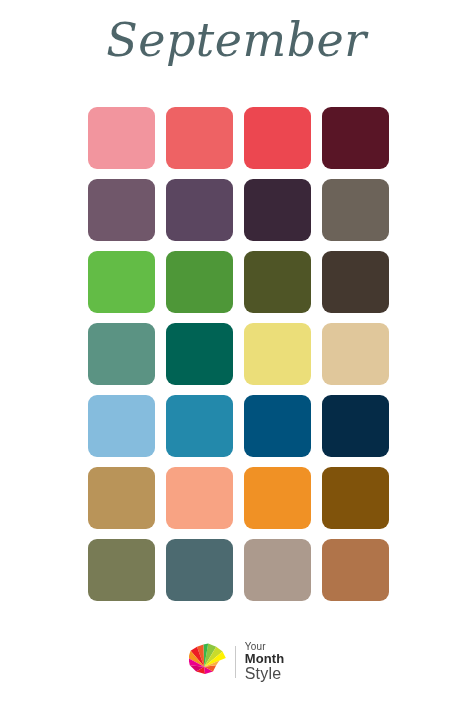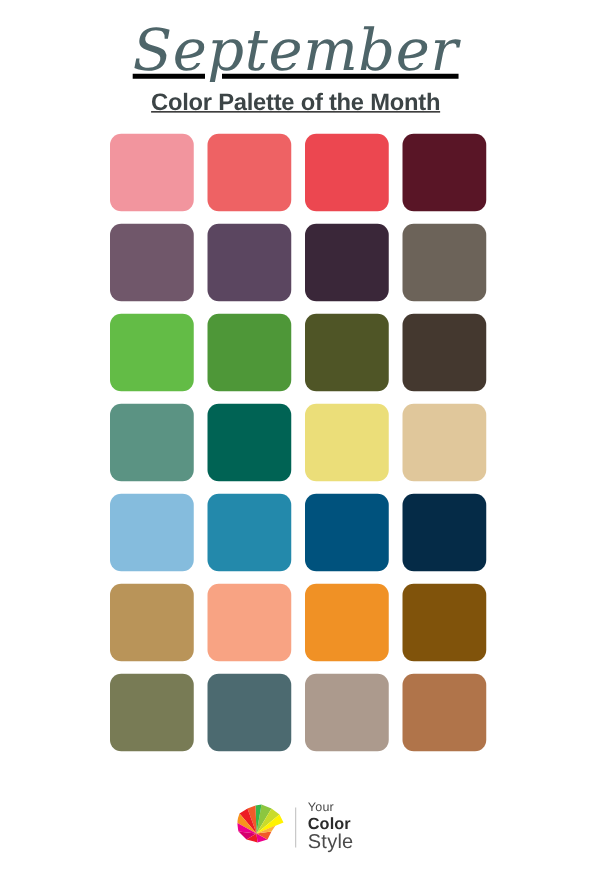--- a/index.html
+++ b/index.html
@@ -12,21 +12,20 @@
     background: #ffffff;
     font-family: "Liberation Sans", sans-serif;
     overflow: hidden;
   }
   .page {
     position: relative;
     width: 473px;
     height: 584px;
     background: #ffffff;
     box-sizing: border-box;
-    text-decoration: underline;
   }
 
   
   .header {
     padding-top: 16px;
     text-align: center;
   }
   .title-script {
     font-family: "DejaVu Serif", "Liberation Serif", serif;
     font-style: italic;
@@ -120,21 +119,20 @@
     letter-spacing: 0.2px;
   }
 </style>
 </head>
 <body>
 
 <div class="page">
 
   <div class="header">
     <div class="title-script">September</div>
-    <div class="title-sub">Color Palette of the Month</div>
   </div>
 
   <div class="palette">
       <div class="swatch" title="#F2959E" style="background: rgb(242, 149, 158);"></div>
       <div class="swatch" title="#EE6264" style="background: rgb(238, 98, 100);"></div>
       <div class="swatch" title="#EC4750" style="background: rgb(236, 71, 80);"></div>
       <div class="swatch" title="#591526" style="background: rgb(89, 21, 38);"></div>
       <div class="swatch" title="#70576A" style="background: rgb(112, 87, 106);"></div>
       <div class="swatch" title="#5B4660" style="background: rgb(91, 70, 96);"></div>
       <div class="swatch" title="#3A2739" style="background: rgb(58, 39, 57);"></div>
@@ -178,19 +176,19 @@
             <path d="M0,0 L2,18 L-20,12 Z" fill="#ED1C24"></path>
             <path d="M0,0 L22,12 L2,18 Z" fill="#EC008C"></path>
             <path d="M0,0 L30,-4 L22,12 Z" fill="#F15A29"></path>
             <path d="M0,0 L38,-16 L30,-4 Z" fill="#FBB040"></path>
           </g>
         </svg>
       </span>
       <span class="logo-divider"></span>
       <span class="logo-text">
         <span class="l1">Your</span>
-        <span class="l2">Color</span>
+        <span class="l2">Month</span>
         <span class="l3">Style</span>
       </span>
     </div>
   </div>
 
 </div>
 
 </body></html>

